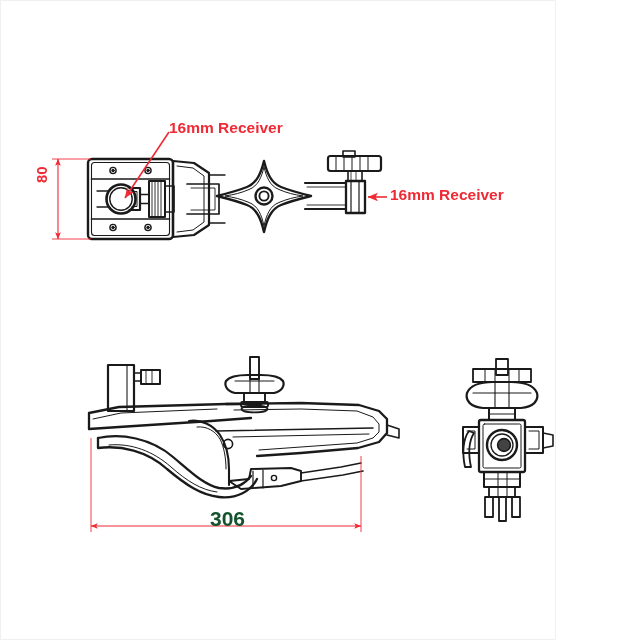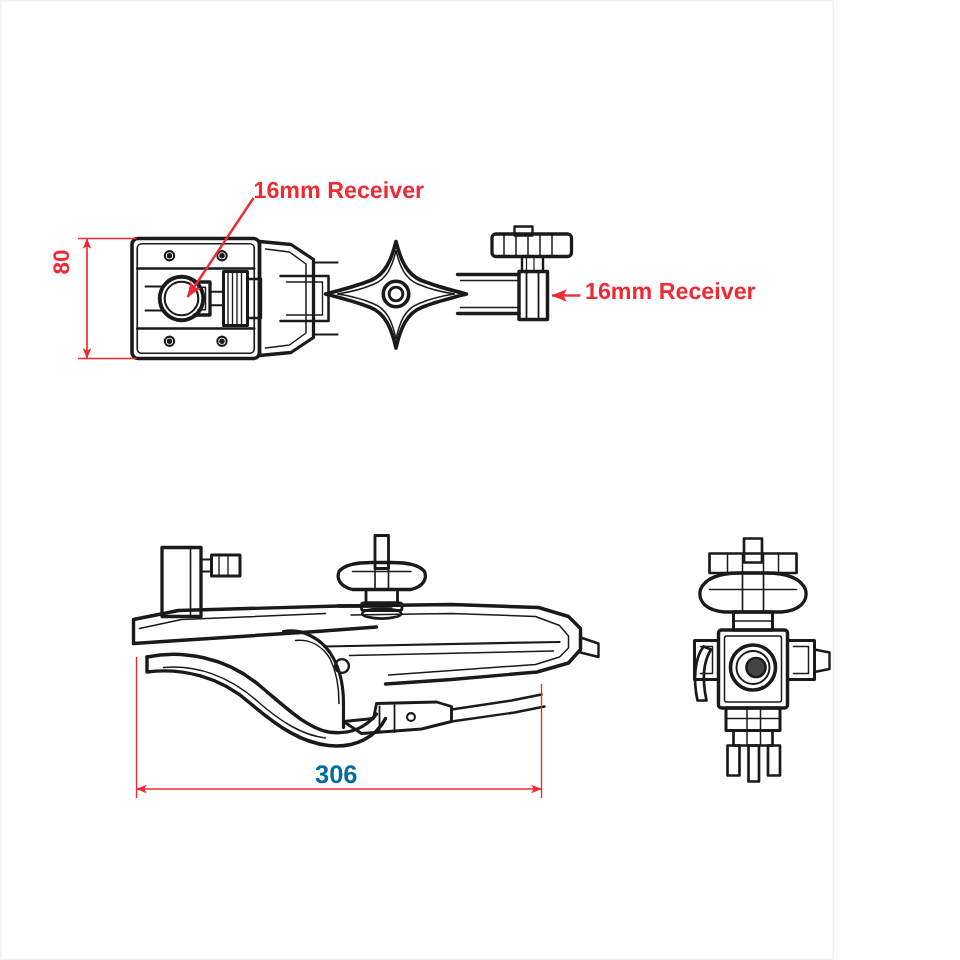--- a/index.html
+++ b/index.html
@@ -51,22 +51,22 @@
     left: 33px;
     top: 182px;
     font-size: 15px;
     color: #ee2a35;
     transform: rotate(-90deg);
     transform-origin: left top;
   }
   #dim-306 {
     left: 209px;
     top: 507px;
-    font-size: 17px;
-    color: #0369a1;
+    font-size: 21px;
+    color: #14532d;
   }
 </style>
 </head>
 <body>
 
 <div id="page">
 
   <svg id="drawing" viewBox="0 0 640 640">
     <defs>
       <marker id="arrowRed" markerWidth="7" markerHeight="7" refX="6.2" refY="3" orient="auto">

